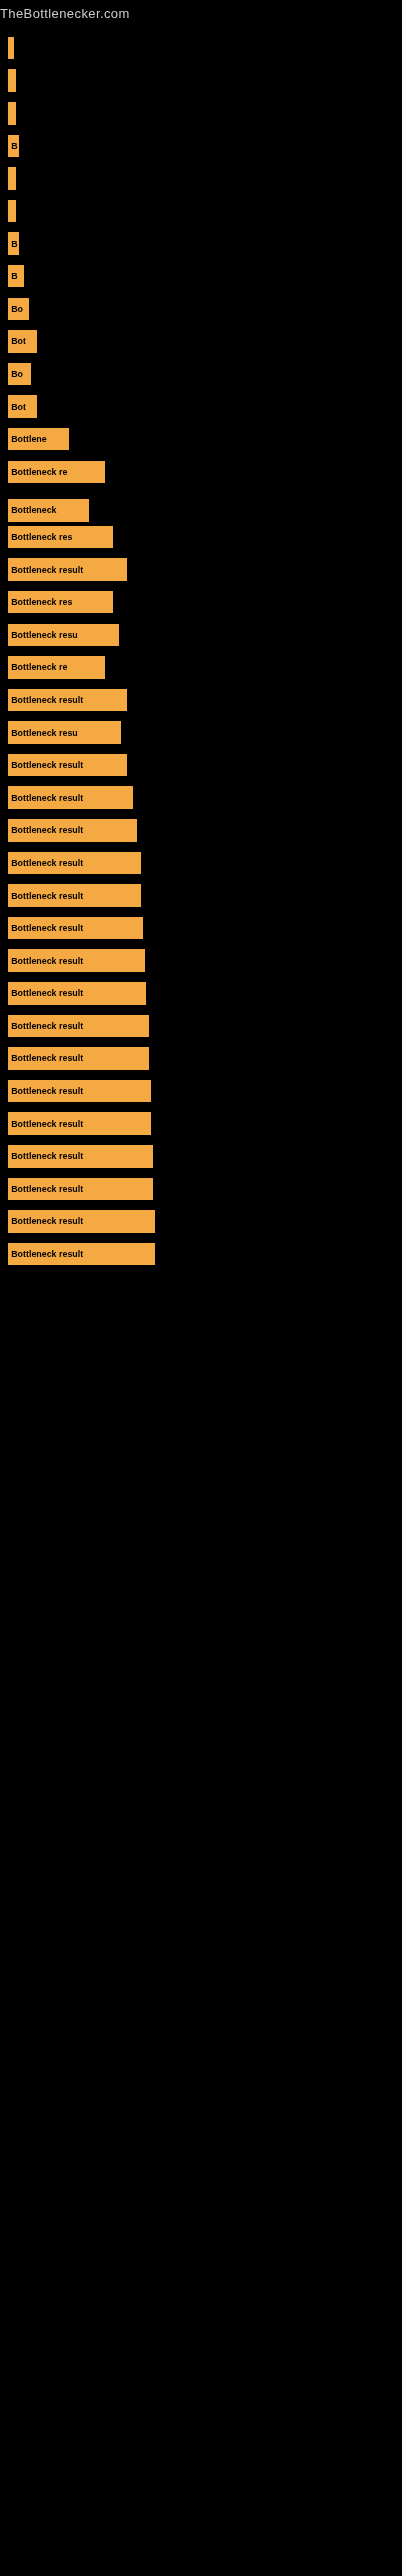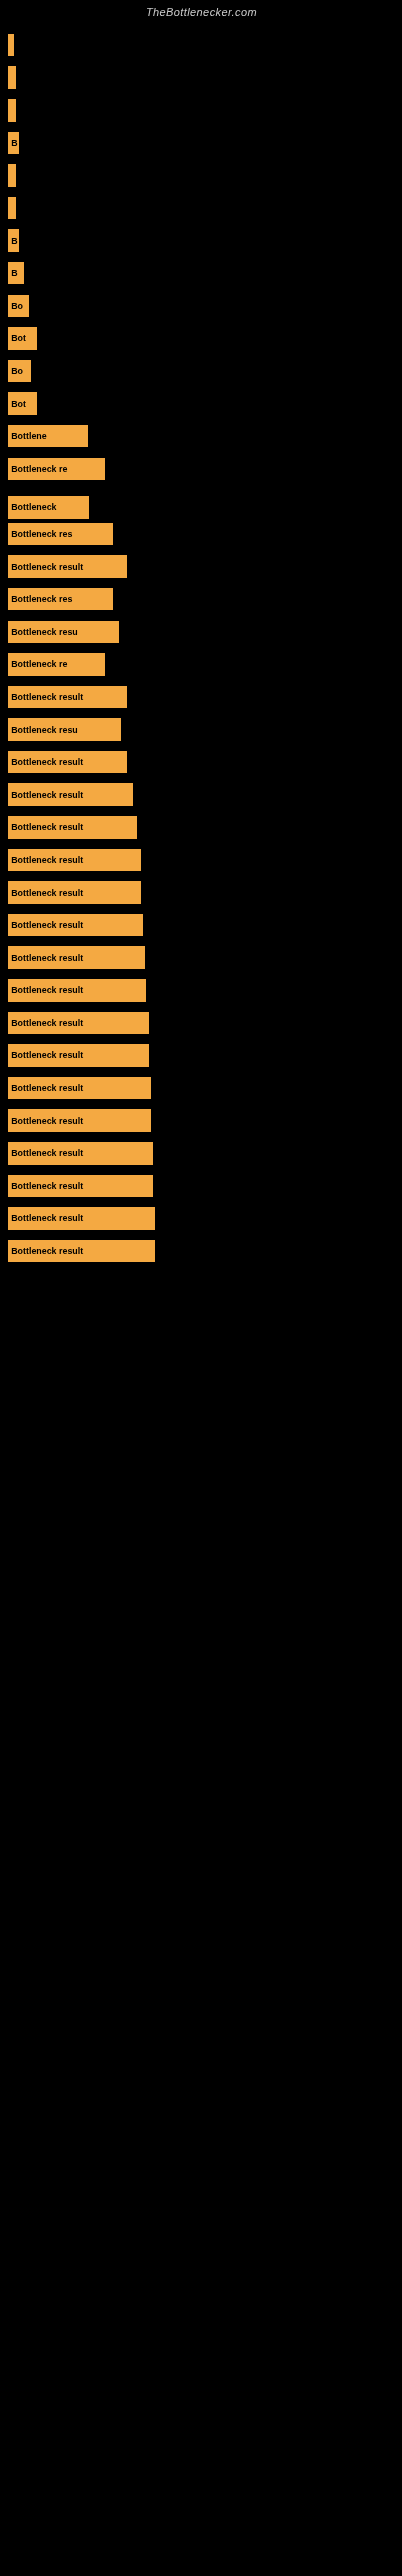--- a/index.html
+++ b/index.html
@@ -5,25 +5,24 @@
     * { margin: 0; padding: 0; box-sizing: border-box; }
     body {
       background-color: #000;
       width: 403px;
       min-height: 2576px;
       font-family: Arial, sans-serif;
       position: relative;
     }
     .site-title {
       color: #ccc;
-      font-size: 11px;
-      text-align: center;
+      font-size: 13px;
+      text-align: left;
       padding: 6.4px 0 3.2px 0;
       letter-spacing: 0.4px;
-      font-style: italic;
     }
     .bars-container {
       padding: 8px 8px 8px 8px;
       display: flex;
       flex-direction: column;
       gap: 0;
     }
     .bar-row {
       display: flex;
       align-items: center;
@@ -95,21 +94,21 @@
       <div class="bar" style="width: 22.5px;">
         <span class="bar-label">Bo</span>
       </div>
     </div>
     <div class="bar-row">
       <div class="bar" style="width: 29px;">
         <span class="bar-label">Bot</span>
       </div>
     </div>
     <div class="bar-row">
-      <div class="bar" style="width: 80px;">
+      <div class="bar" style="width: 61px;">
         <span class="bar-label">Bottlene</span>
       </div>
     </div>
     <div class="bar-row">
       <div class="bar" style="width: 97px;">
         <span class="bar-label">Bottleneck re</span>
       </div>
     </div>
     <div class="bar-row">
       <div class="bar" style="width: 81px; margin-top: 12px;">

